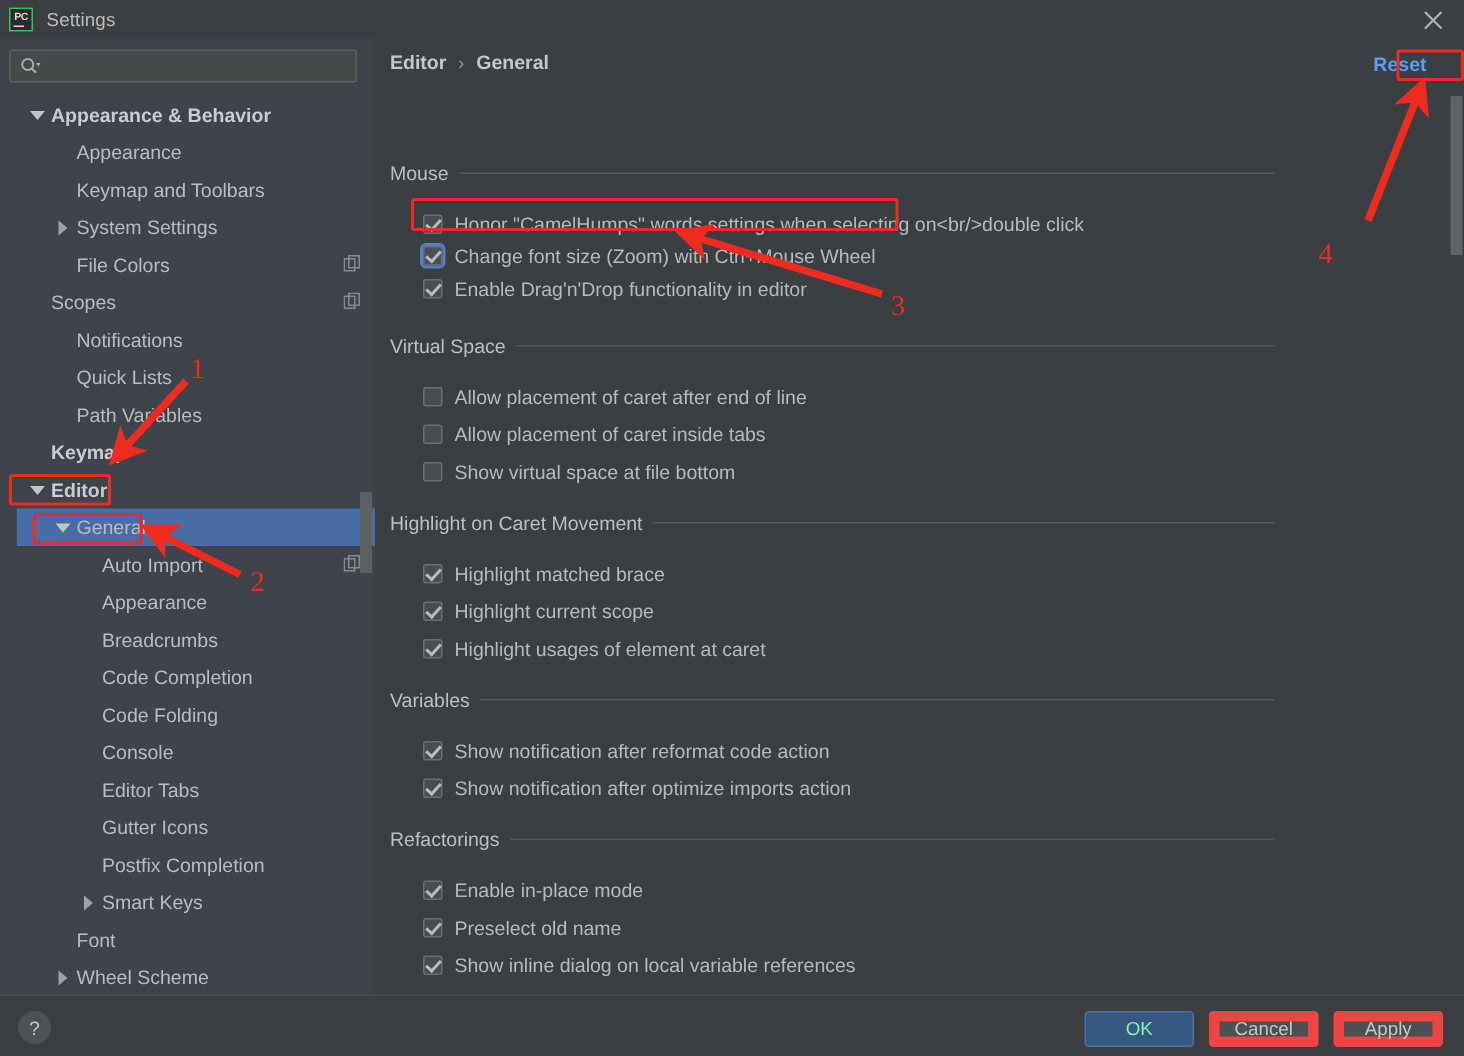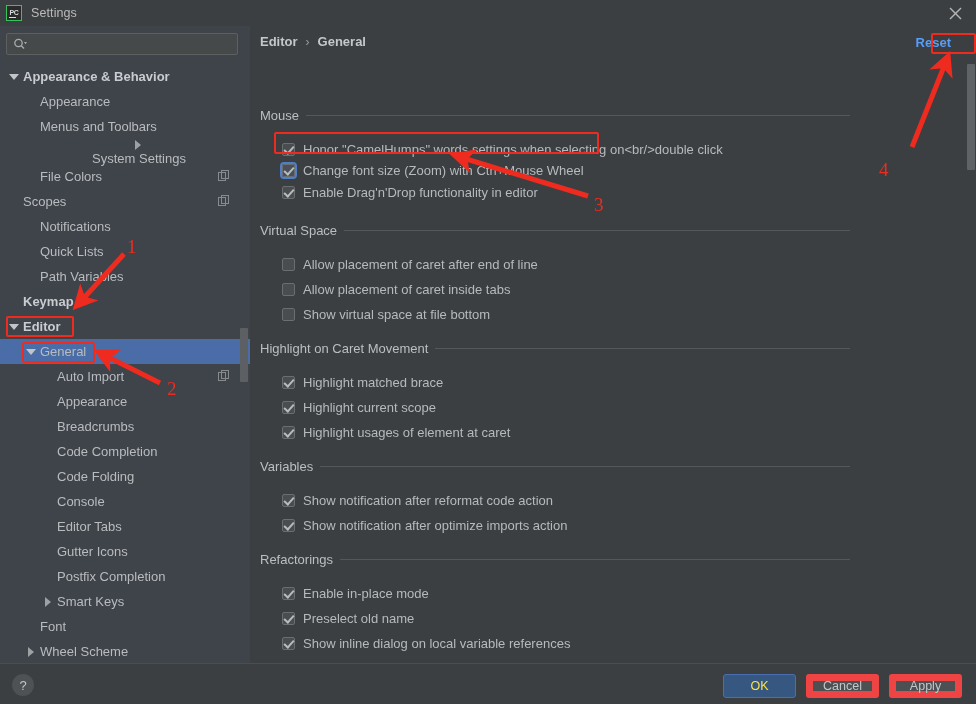--- a/index.html
+++ b/index.html
@@ -64,21 +64,21 @@
     display: flex; align-items: center;
   }
   .search-icon { margin-left: 6px; display: flex; align-items: center; }
   .search-input {
     background: transparent; border: none; outline: none;
     color: #bbbbbb; font-size: 12px; font-family: "Liberation Sans", sans-serif;
     width: 195px; margin-left: 3px; padding: 0;
   }
 
   .tree {
-    position: absolute; left: 0; top: 38px; width: 250px; height: 598px;
+    position: absolute; left: 11px; top: 38px; width: 250px; height: 598px;
     overflow: hidden;
   }
   .tree-row {
     position: relative;
     height: 25px; display: flex; align-items: center;
     font-size: 13px; color: #b9bcbf; white-space: nowrap;
   }
   .tree-row.sel { background: #4a6da7; }
   .tree-row.bold { font-weight: bold; color: #c9ccd0; }
   .tw {
@@ -183,21 +183,21 @@
     display: flex; align-items: center; justify-content: center;
     font-size: 13px;
   }
   .btn {
     position: absolute; top: 10px; height: 24px;
     display: flex; align-items: center; justify-content: center;
     font-size: 12.5px; border-radius: 3px;
     color: #c3c6c9; background: #4c5052; border: 7px solid #ef4444;
   }
   .btn.primary {
-    background: #365880; border: 1px solid #4b6eaf; color: #fde047;
+    background: #365880; border: 1px solid #4b6eaf; color: #86efac;
   }
   #btn-ok { left: 723px; width: 73px; }
   #btn-cancel { left: 806px; width: 73px; }
   #btn-apply { left: 889px; width: 73px; }
 
   
   .anno { position: absolute; pointer-events: none; }
   .anno-box {
     position: absolute; border: 2px solid #ef2b1f; border-radius: 2px;
   }
@@ -248,23 +248,23 @@
             <i class="tri-down"></i>
           </span>
           <span class="tree-label">Appearance &amp; Behavior</span>
         </div>
         <div class="tree-row" style="padding-left: 25px;">
           <span class="tw"></span>
           <span class="tree-label">Appearance</span>
         </div>
         <div class="tree-row" style="padding-left: 25px;">
           <span class="tw"></span>
-          <span class="tree-label">Menus and Toolbars</span>
-        </div>
-        <div class="tree-row" style="padding-left: 25px; flex-direction: column;">
+          <span class="tree-label">Keymap and Toolbars</span>
+        </div>
+        <div class="tree-row" style="padding-left: 25px;">
           <span class="tw">
             <i class="tri-right"></i>
           </span>
           <span class="tree-label">System Settings</span>
         </div>
         <div class="tree-row" style="padding-left: 25px;">
           <span class="tw"></span>
           <span class="tree-label">File Colors</span>
           <span class="copy-badge"><svg width="12" height="12" viewBox="0 0 12 12">
               <rect x="0.5" y="2.5" width="7" height="8" fill="none" stroke="#9fa2a5" stroke-width="1"></rect>

